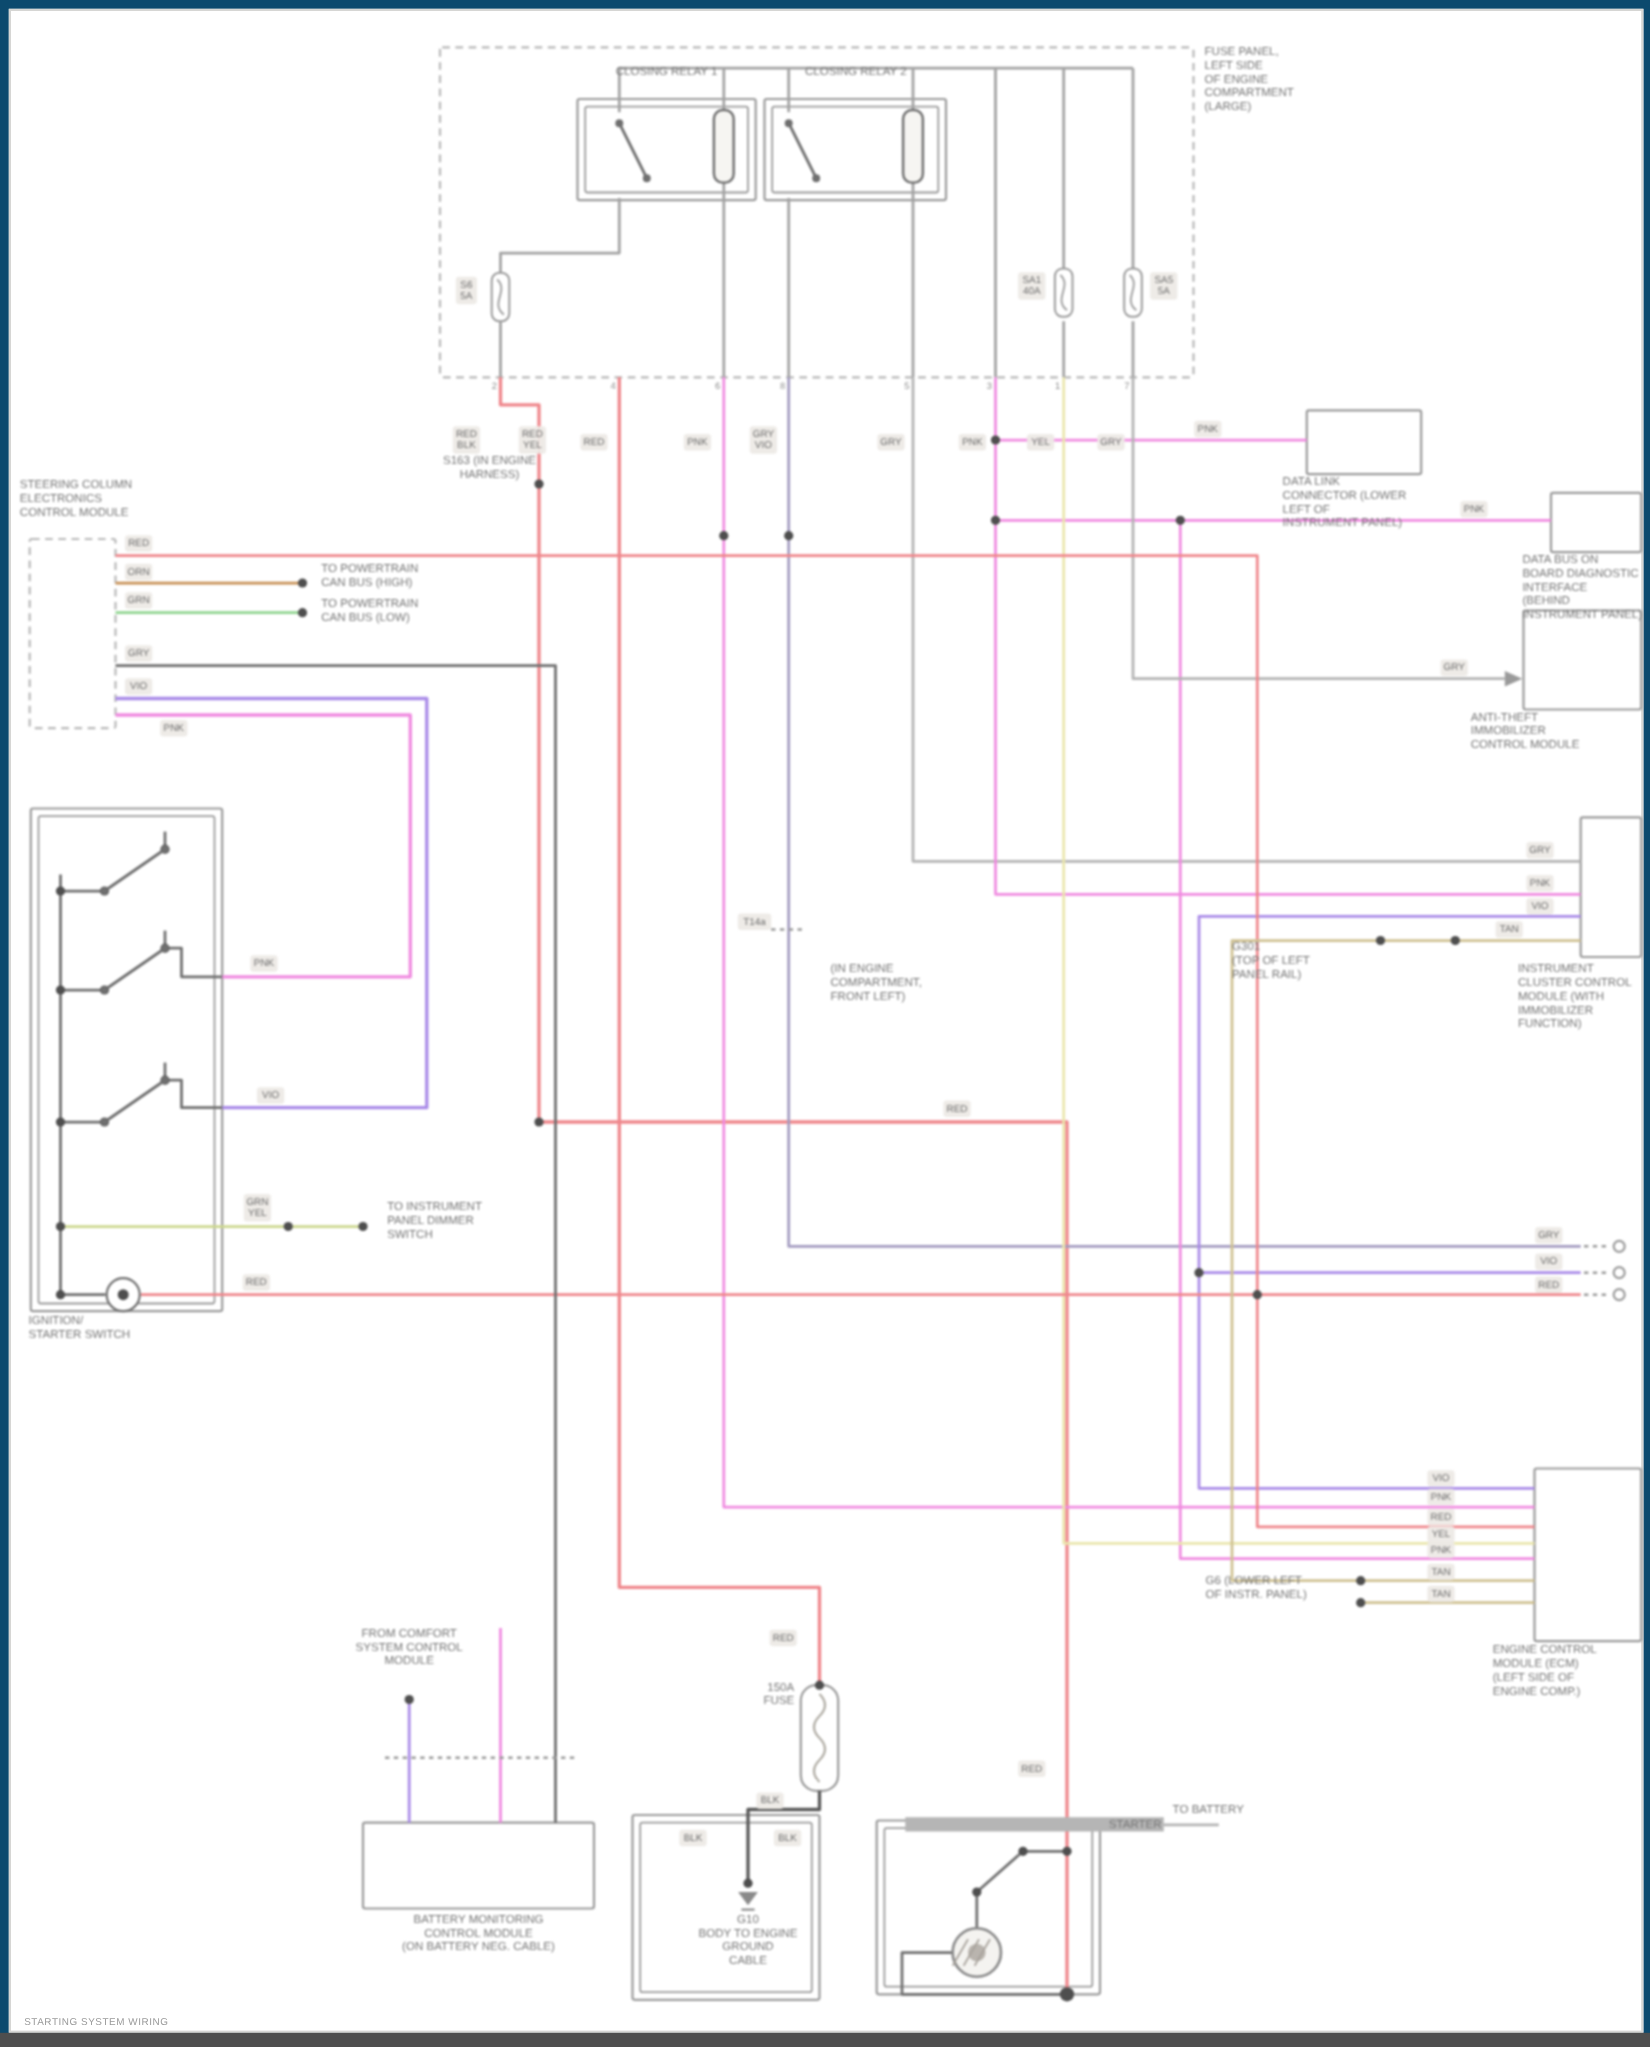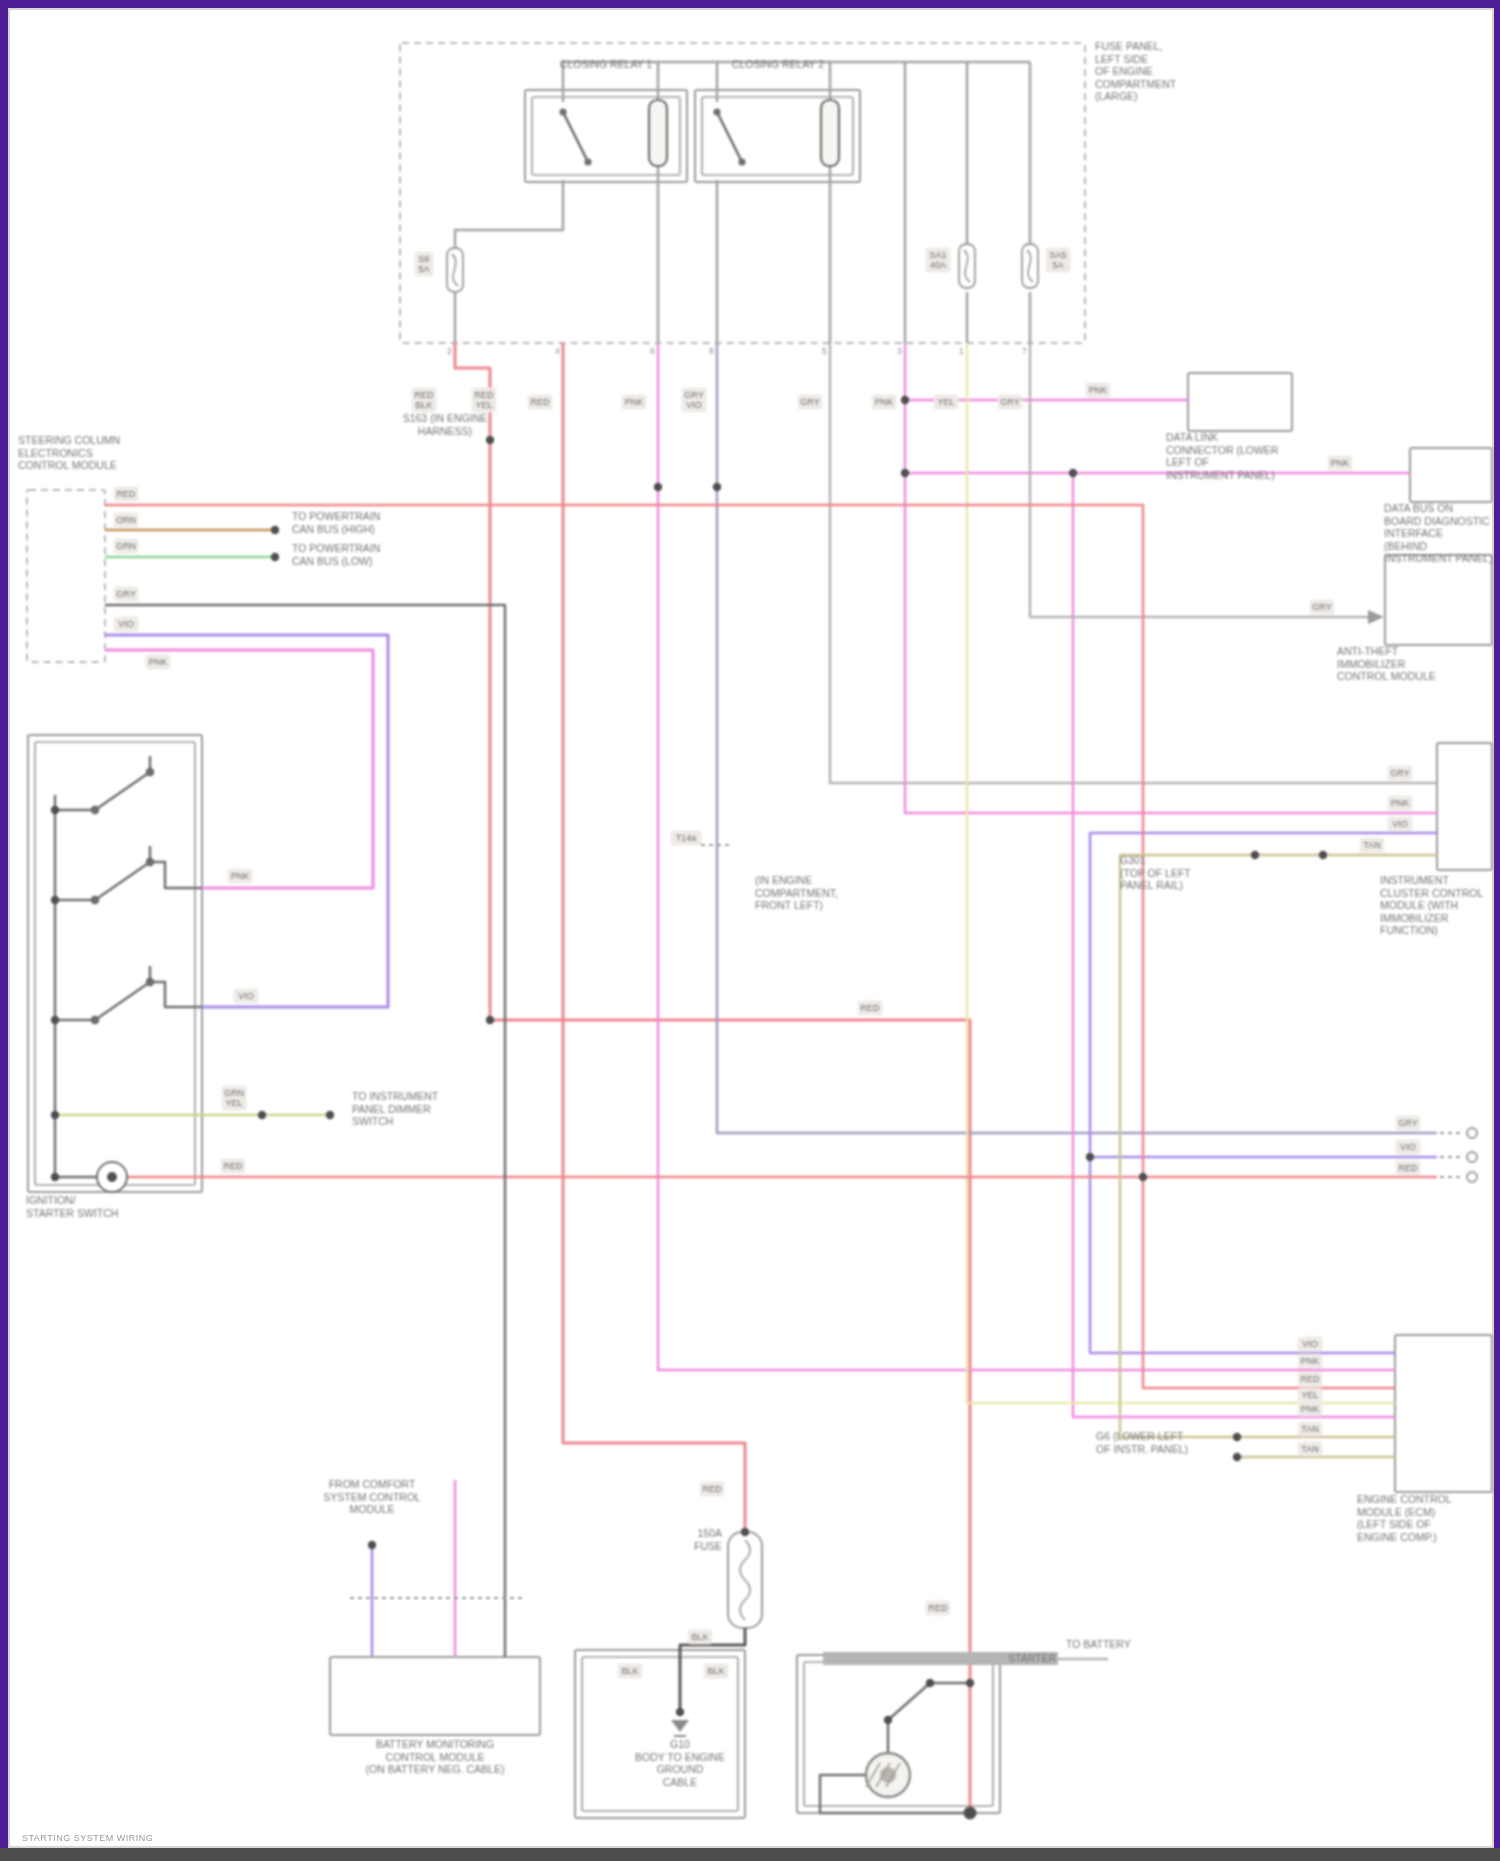--- a/index.html
+++ b/index.html
@@ -1,17 +1,17 @@
 <!DOCTYPE html>
 <html><head>
 <meta charset="utf-8">
 <style>
   html,body{margin:0;padding:0;background:#ffffff;width:1500px;height:1861px;overflow:hidden;
     font-family:"Liberation Sans", sans-serif;}
-  #page{position:relative;width:1500px;height:1861px;background:#4c1d95;}
+  #page{position:relative;width:1500px;height:1861px;background:#0c4a6e;}
   #frame{position:absolute;left:8px;top:8px;width:1482px;height:1836px;border:2px solid #d6d6d4;background:#ffffff;}
   #diagram{position:absolute;left:0;top:0;width:1500px;height:1861px;filter:blur(1.05px);}
   #bottom-bar{position:absolute;left:0;top:1848px;width:1500px;height:13px;background:#4e4e4e;}
   #watermark{position:absolute;left:22px;top:1833px;font-size:9px;color:#9a9a9a;letter-spacing:.5px;}
   svg text{font-family:"Liberation Sans", sans-serif;}
 </style>
 </head>
 <body>
 
 <div id="page">

